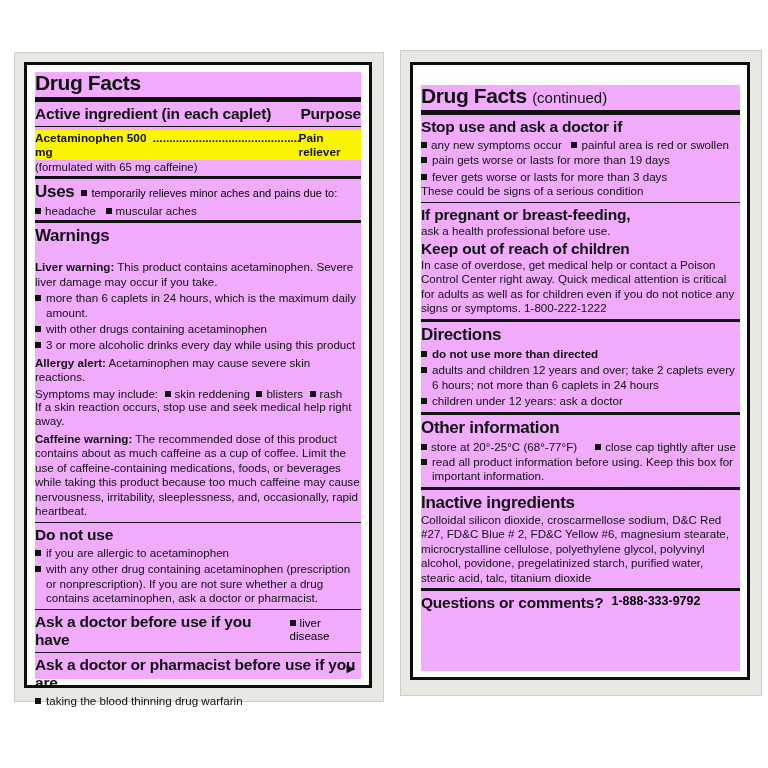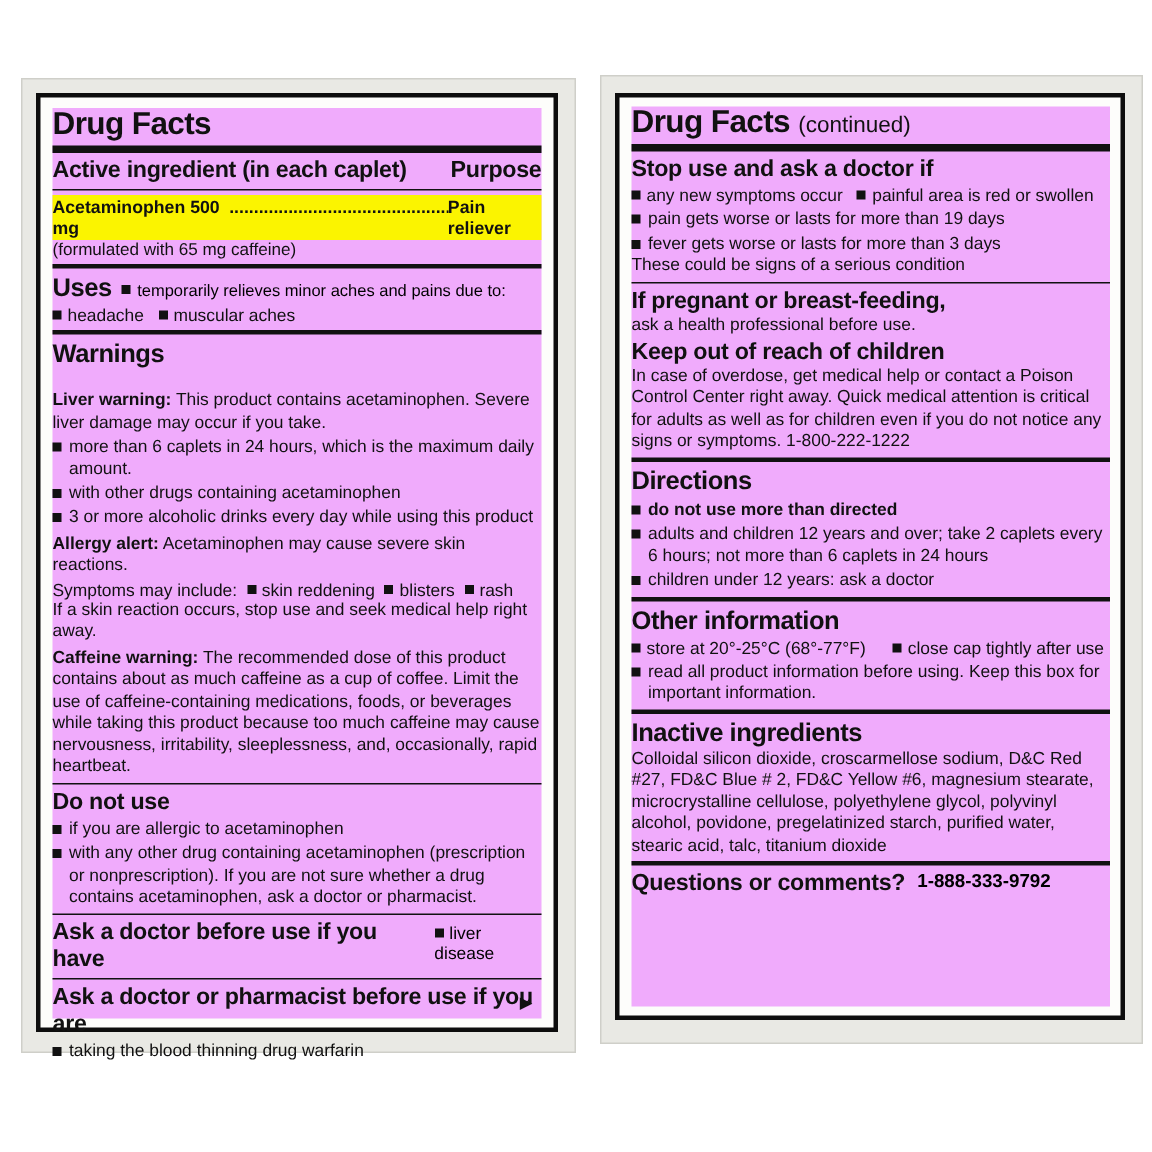--- a/index.html
+++ b/index.html
@@ -30,21 +30,21 @@
     top: 62px;
     width: 348px;
     height: 626px;
     padding: 7px 8px 6px 8px;
   }
   .panel-right {
     left: 410px;
     top: 62px;
     width: 340px;
     height: 618px;
-    padding: 6px 7px 6px 8px;
+    padding: 20px 7px 6px 8px;
   }
   
   .carton-left, .carton-right {
     position: absolute;
     background: #e9e9e4;
     border: 1px solid #cfcfc9;
     box-sizing: border-box;
   }
   .carton-left { left: 14px; top: 52px; width: 370px; height: 650px; }
   .carton-right { left: 400px; top: 50px; width: 362px; height: 646px; }

